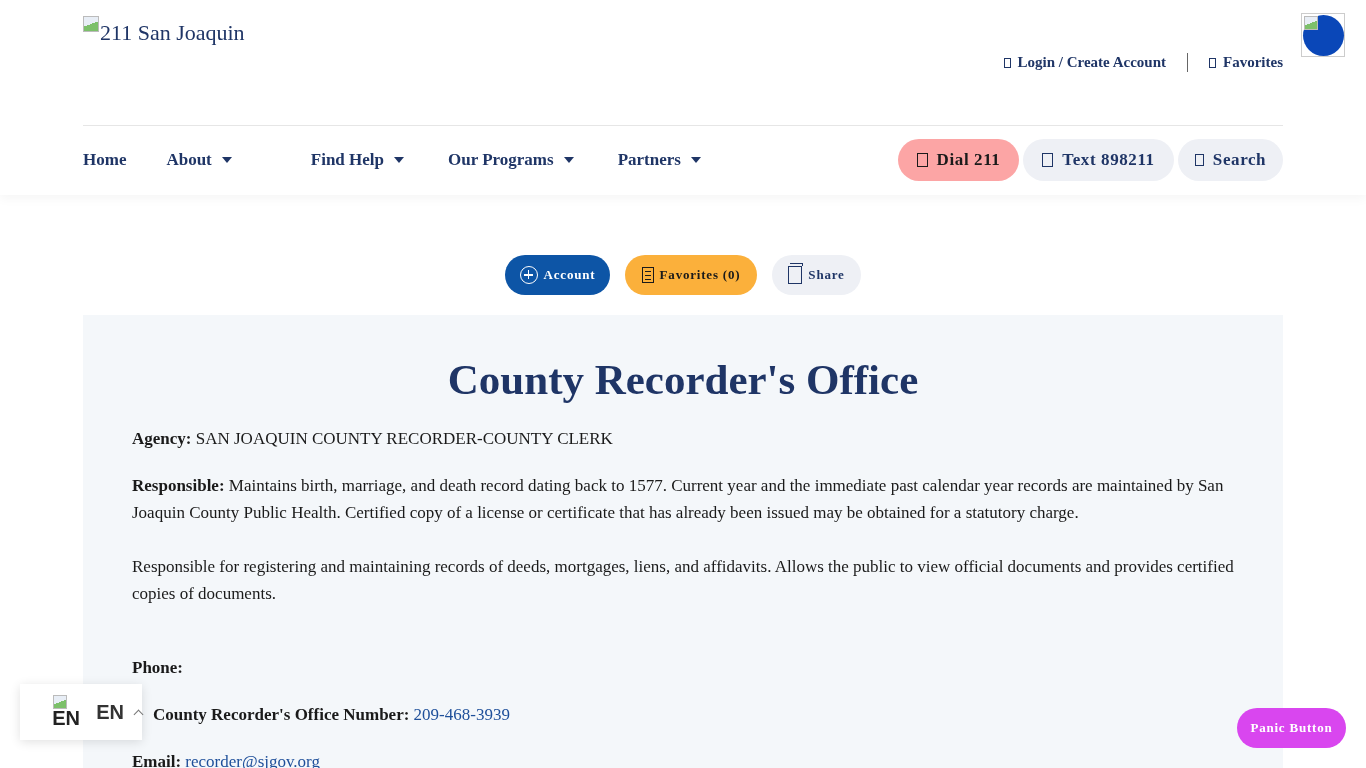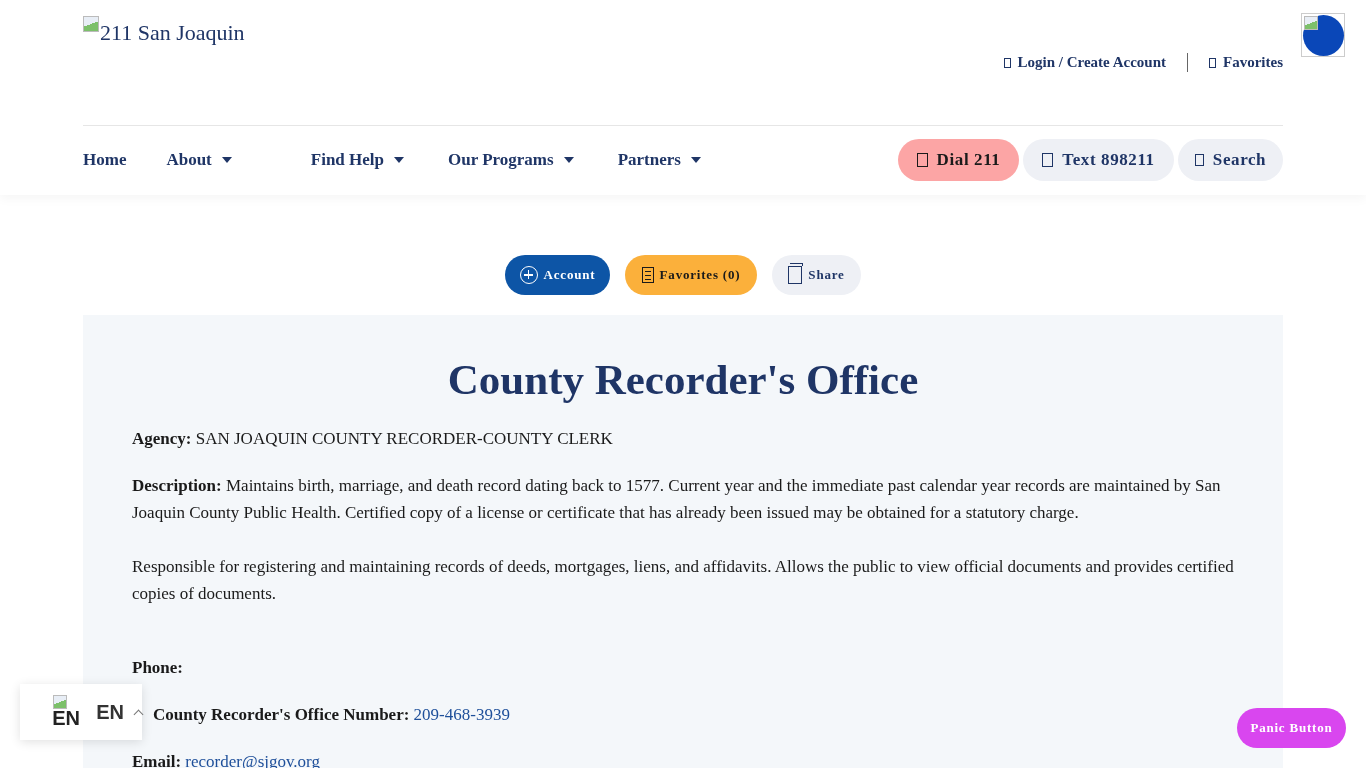--- a/index.html
+++ b/index.html
@@ -147,21 +147,21 @@
 <section class="card"></section>
 
 <h1 class="title">County Recorder's Office</h1>
 
 <p class="p" style="top:425px;">
   <b>Agency:</b>
   <span>SAN JOAQUIN COUNTY RECORDER-COUNTY CLERK</span>
 </p>
 
 <p class="p" style="top:472px;">
-  <b>Description:</b>
+  <b>Responsible:</b>
   <span>Maintains birth, marriage, and death record dating back to 1577.  Current year and the immediate past calendar year records are maintained by San Joaquin County Public Health.  Certified copy of a license or certificate that has already been issued may be obtained for a statutory charge.</span>
 </p>
 
 <p class="p" style="top:553px;">
   <span>Responsible for registering and maintaining records of deeds, mortgages, liens, and affidavits.  Allows the public to view official documents and provides certified copies of documents.</span>
 </p>
 
 <p class="p" style="top:654px;">
   <b>Phone:</b>
 </p>

